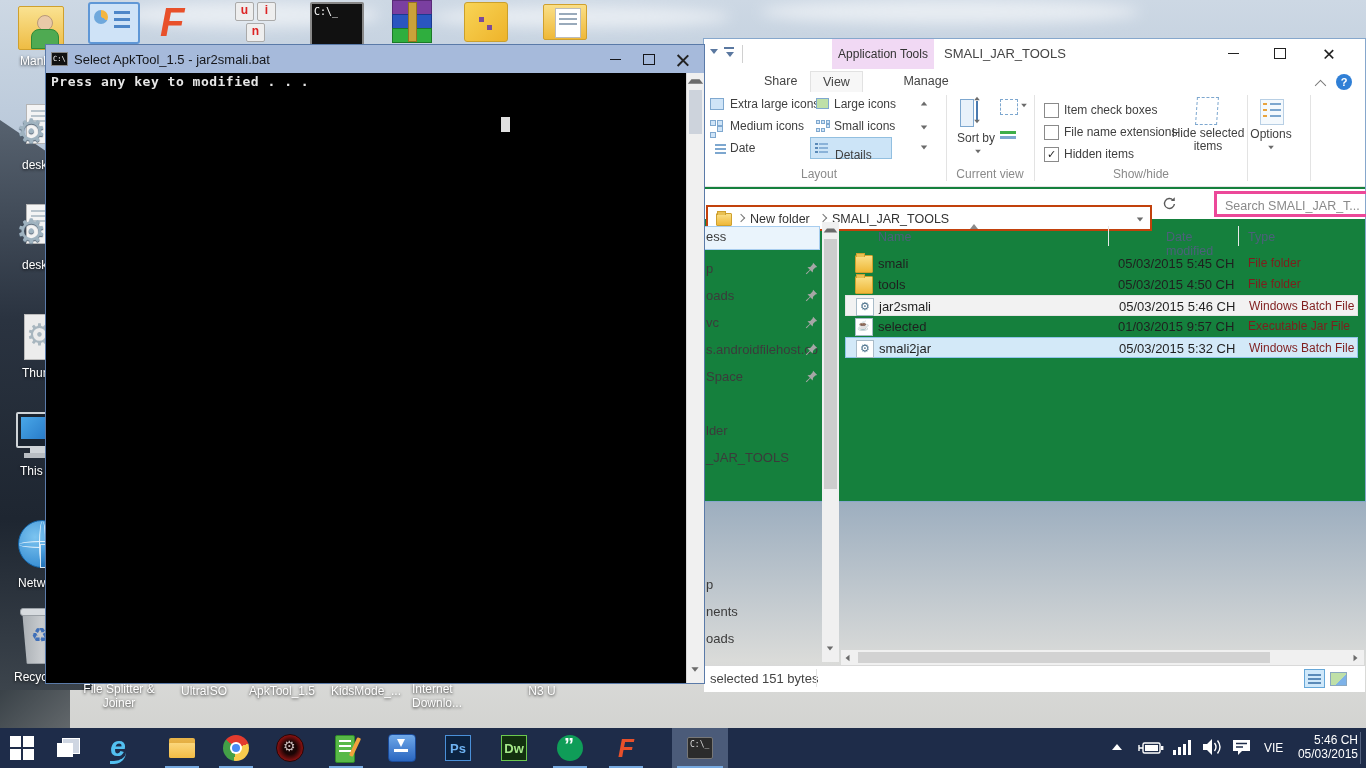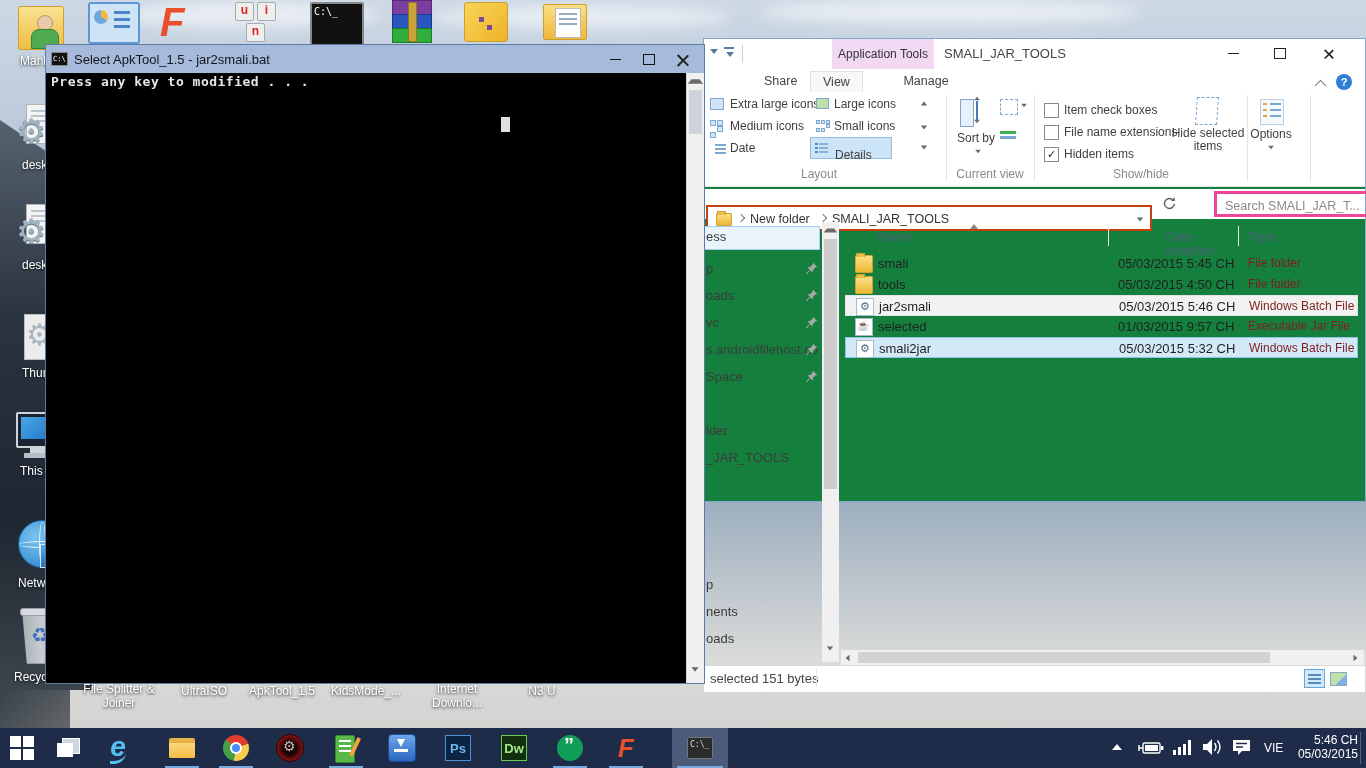--- a/index.html
+++ b/index.html
@@ -156,21 +156,21 @@
     <span class="abs" style="left:8px;top:12px;font-size:20px;color:#3f6fb8">♻</span>
   </div>
   <div class="abs" style="left:6px;top:0px;width:42px;height:6px;background:#d7dbdf;border:1px solid #9aa0a6;border-radius:3px"></div>
   <div class="dlabel abs" style="left:0px;top:62px">Recycle Bin</div>
 </div>
 
 <div class="dlabel abs" style="left:74px;top:682px;width:90px;text-align:center;white-space:normal;line-height:14px">File Splitter &amp; Joiner</div>
 <div class="dlabel abs" style="left:172px;top:684px;width:64px;text-align:center">UltraISO</div>
 <div class="dlabel abs" style="left:242px;top:684px;width:80px;text-align:center">ApkTool_1.5</div>
 <div class="dlabel abs" style="left:326px;top:684px;width:80px;text-align:center">KidsMode_...</div>
-<div class="dlabel abs" style="left:412px;top:682px;width:90px;text-align:center;white-space:normal;line-height:14px">Internet Downlo...</div>
+<div class="dlabel abs" style="left:412px;top:682px;width:90px;text-align:left;white-space:normal;line-height:14px">Internet Downlo...</div>
 <div class="dlabel abs" style="left:512px;top:684px;width:60px;text-align:center">N3 U</div>
 
 <div id="explorer" class="abs">
 
   <div class="abs" style="left:0;top:0;width:100%;height:32px;background:#fff">
     <span class="abs" style="left:6px;top:10px;width:0;height:0;border-left:4px solid transparent;border-right:4px solid transparent;border-top:5px solid #5a78a0"></span>
     <span class="abs" style="left:20px;top:8px;width:10px;height:2px;background:#5a78a0"></span>
     <span class="abs" style="left:22px;top:13px;width:0;height:0;border-left:4px solid transparent;border-right:4px solid transparent;border-top:5px solid #5a78a0"></span>
     <span class="abs" style="left:38px;top:6px;width:1px;height:18px;background:#d0d0d0"></span>
     <div class="abs" style="left:128px;top:0;width:102px;height:30px;background:#f1d9f4;text-align:center;line-height:30px;font-size:12px;color:#333">Application Tools</div>

